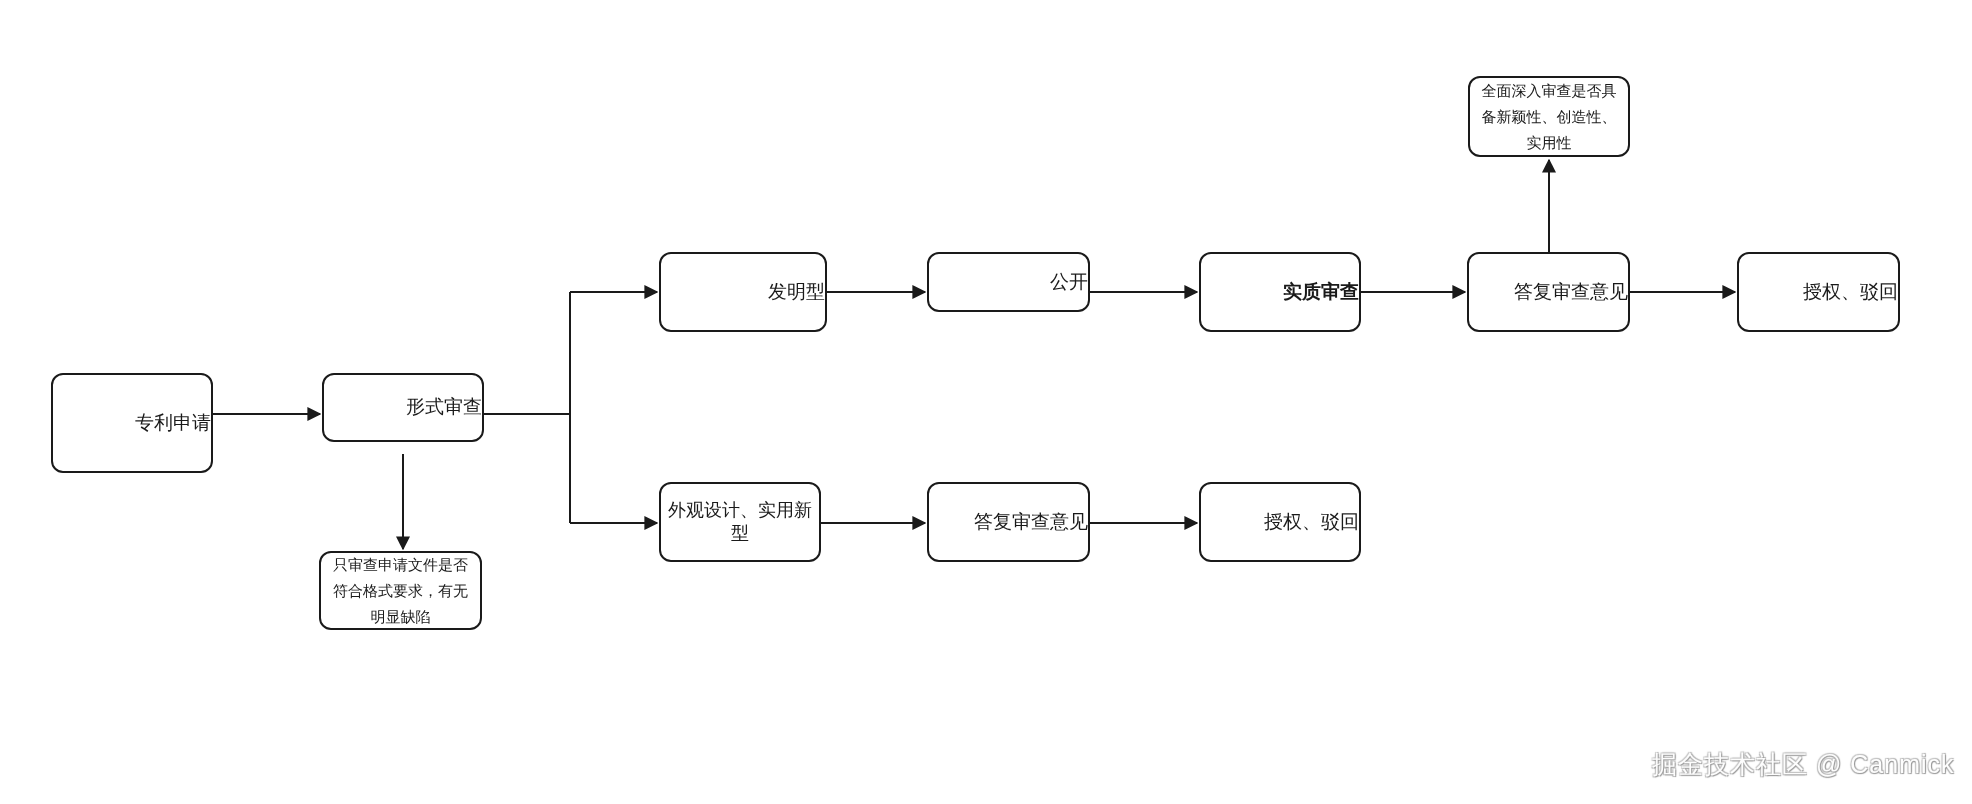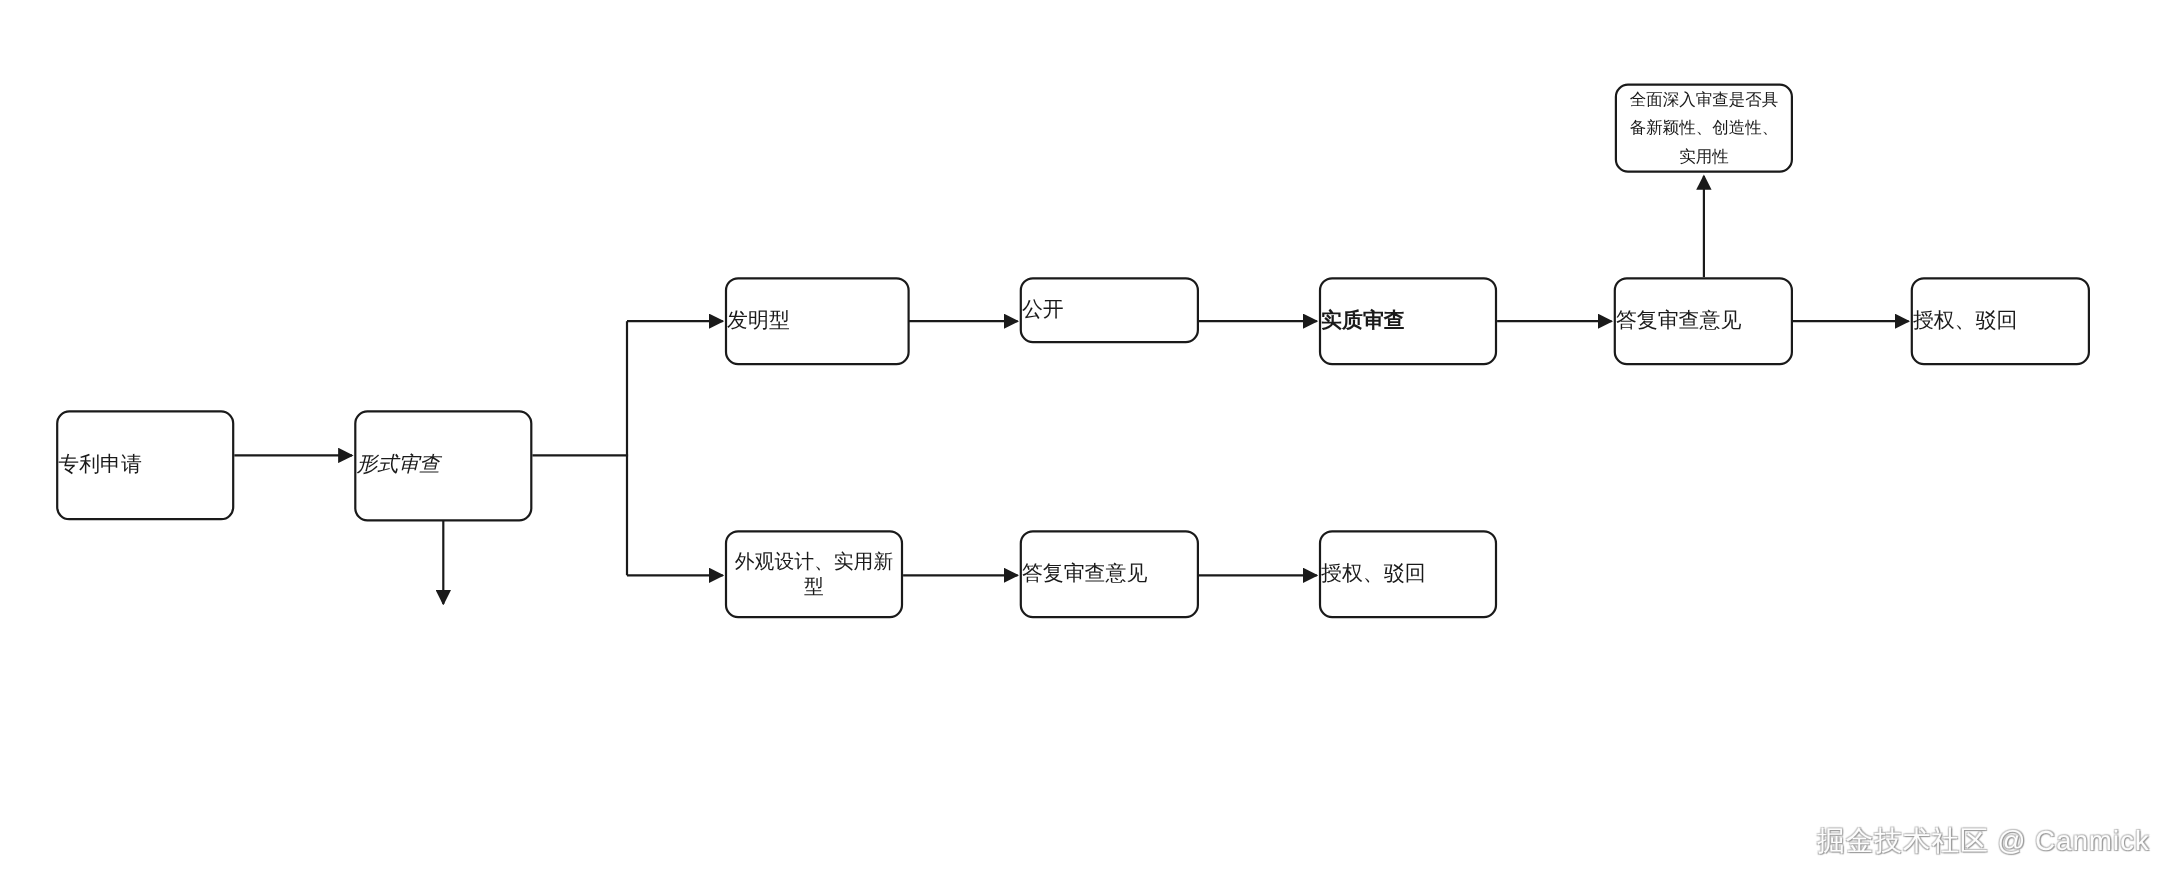--- a/index.html
+++ b/index.html
@@ -9,21 +9,21 @@
     width: 1972px; height: 804px; position: relative; overflow: hidden;
   }
   .canvas { position: absolute; left: 0; top: 0; width: 1972px; height: 804px; }
   .connectors { position: absolute; left: 0; top: 0; width: 1972px; height: 804px; }
   .connectors line { stroke: #1a1a1a; stroke-width: 2; }
   .node {
     position: absolute;
     background: #ffffff;
     border: 2px solid #1a1a1a;
     border-radius: 12px;
-    display: flex; align-items: center; justify-content: flex-start;
+    display: flex; align-items: center; justify-content: flex-end;
     text-align: center;
     font-size: 19px; color: #1a1a1a;
     line-height: 1.3;
   }
   .note {
     font-size: 15px;
     line-height: 26px;
     padding: 4px 10px;
   }
   .watermark {
@@ -74,21 +74,21 @@
 
     <line x1="821" y1="523" x2="925" y2="523" marker-end="url(#arrow)"></line>
 
     <line x1="1090" y1="523" x2="1197" y2="523" marker-end="url(#arrow)"></line>
   </svg>
 
   <div class="node" style="left:51px; top:373px; width:162px; height:100px;">
     <span>专利申请</span>
   </div>
 
-  <div class="node" style="left:322px; top:373px; width:162px; height:101px;font-style:italic;">
+  <div class="node" style="left:322px; top:373px; width:162px; height:69px;">
     <span>形式审查</span>
   </div>
 
   <div class="node" style="left:659px; top:252px; width:168px; height:80px;">
     <span>发明型</span>
   </div>
 
   <div class="node" style="left:927px; top:252px; width:163px; height:60px;">
     <span>公开</span>
   </div>
@@ -114,16 +114,19 @@
   </div>
 
   <div class="node" style="left:927px; top:482px; width:163px; height:80px;">
     <span>答复审查意见</span>
   </div>
 
   <div class="node" style="left:1199px; top:482px; width:162px; height:80px;">
     <span>授权、驳回</span>
   </div>
 
+  <div class="node note" style="left:319px; top:551px; width:163px; height:79px;">
+    <span>只审查申请文件是否符合格式要求，有无明显缺陷</span>
+  </div>
 
   <div class="watermark">掘金技术社区 @ Canmick</div>
 
 </div>
 
 </body></html>

